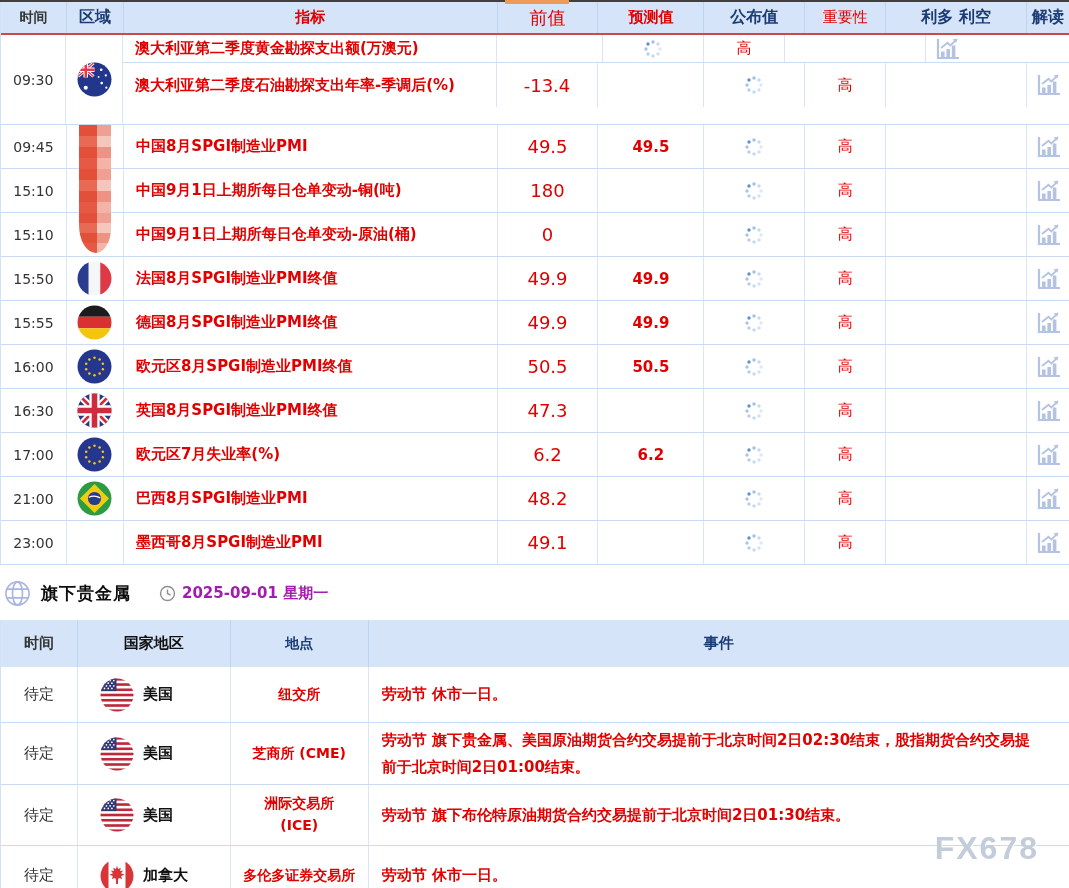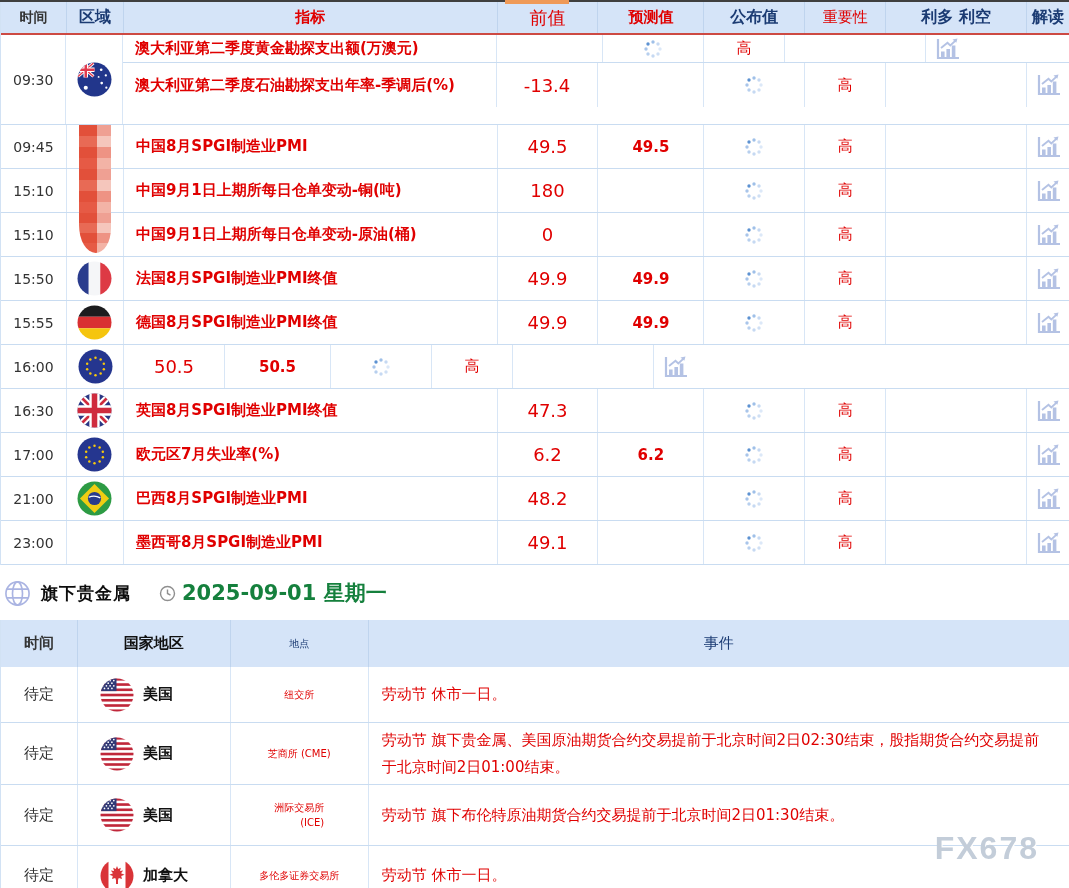--- a/index.html
+++ b/index.html
@@ -40,32 +40,32 @@
   .mosaic.end{height:40px;align-self:flex-start;border-radius:0 0 48% 52%/0 0 62% 70%;overflow:hidden}
   .c-flag .flag{align-items:stretch}
   .c-flag .flag svg{align-self:center}
   
   .spin{width:20px;height:20px}
   .chart{width:27px;height:24px}
   
   .sect{display:flex;align-items:center;margin:13px 0 12px 4px;height:30px}
   .sect .globe{width:27px;height:27px;margin-right:10px}
   .sect-title{font-size:17px;font-weight:bold;color:#0d0d0d;letter-spacing:1px}
-  .sect-date{display:flex;align-items:center;margin-left:28px;font-size:21px;font-weight:bold;color:#15803d}
+  .sect-date{display:flex;align-items:center;margin-left:28px;font-size:15px;font-weight:bold;color:#a21caf}
   .sect-date .clock{width:17px;height:17px;margin-right:6px}
   
   .t2{border-left:1px solid #d2e2f4}
   .t2-head{display:flex;height:47px;background:#d5e4f8;box-sizing:border-box}
   .row2{display:flex;border-bottom:1px solid #c9dcf1;box-sizing:border-box}
   .r2a{height:56px}.r2b{height:62px}.r2c{height:61px}.r2d{height:60px}
   .h-time{width:77px;font-size:15px;color:#333}
   .h-country{width:153px;justify-content:flex-start;padding-left:22px;font-size:15px;font-weight:bold;color:#111}
   .h-country .flag{margin-right:9px;height:auto}
-  .h-loc{width:138px;color:#e00000;font-weight:normal;font-size:10px;text-align:right;white-space:pre-line;line-height:1.55}
-  .h-event{width:701px;justify-content:flex-start;padding:0 28px 0 13px;color:#e00000;font-weight:normal;
+  .h-loc{width:138px;color:#e00000;font-weight:bold;font-size:14px;text-align:center;white-space:pre-line;line-height:1.55}
+  .h-event{width:701px;justify-content:flex-start;padding:0 28px 0 13px;color:#e00000;font-weight:bold;
            font-size:15px;line-height:1.8;text-align:left;border-right:none}
   
   .wm{position:absolute;top:830px;right:30px;font-size:32px;color:#c3cdd9;font-weight:bold;
       letter-spacing:2px;text-shadow:1px 1px 0 #ffffff;font-family:"Liberation Sans",sans-serif;z-index:4}
   .hidden-defs{position:absolute;width:0;height:0;overflow:hidden}
 </style>
 </head>
 <body>
 
 <svg class="hidden-defs" aria-hidden="true">
@@ -366,20 +366,21 @@
                     <circle cx="17" cy="25.5" r="1.2"></circle>
                     <circle cx="12" cy="23.9" r="1.2"></circle>
                     <circle cx="8.9" cy="19.6" r="1.2"></circle>
                     <circle cx="8.9" cy="14.4" r="1.2"></circle>
                     <circle cx="12" cy="10.1" r="1.2"></circle>
                   </g>
                 </g>
               </svg>
             </span>
       </div>
+      <div class="cell c-ind">欧元区8月SPGI制造业PMI终值</div>
       <div class="cell c-prev">50.5</div>
       <div class="cell c-fore">50.5</div>
       <div class="cell c-pub">
             <svg class="spin" viewBox="0 0 20 20">
               <use href="#spindef"></use>
             </svg>
           </div>
       <div class="cell c-imp">高</div>
       <div class="cell c-bull"></div>
       <div class="cell c-read">

